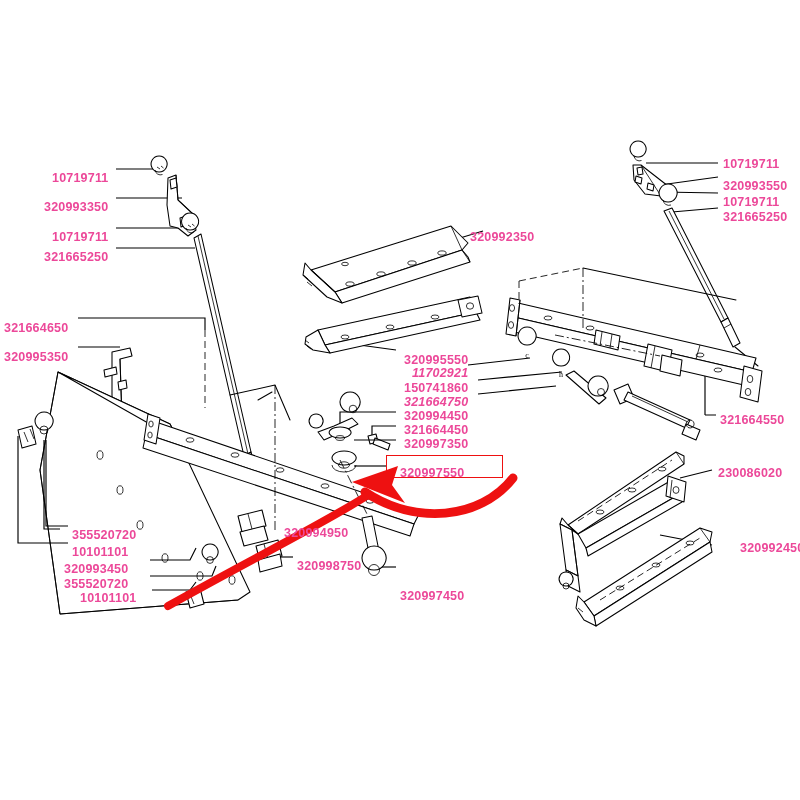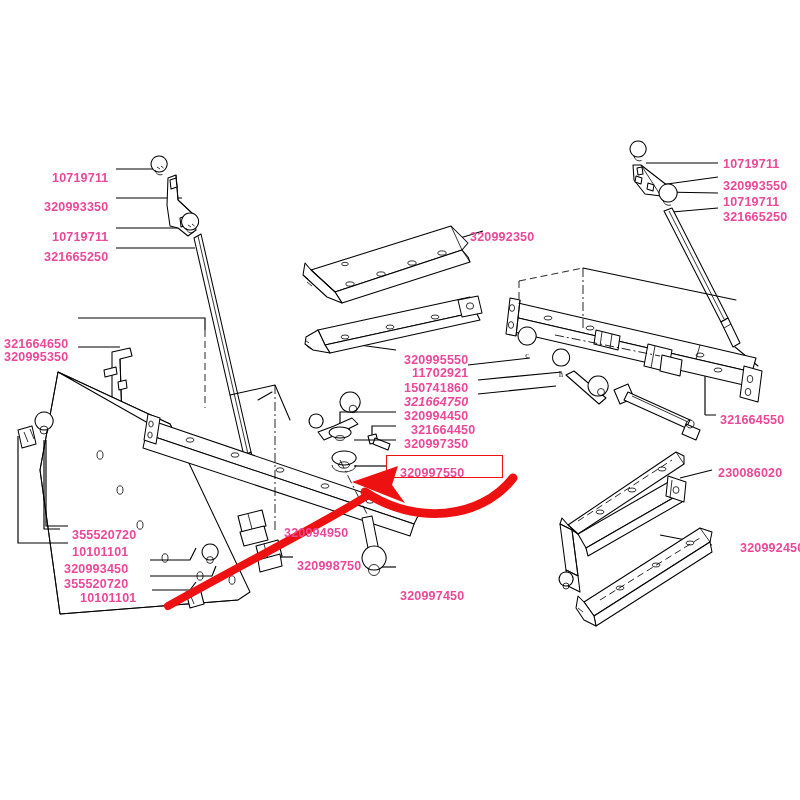--- a/index.html
+++ b/index.html
@@ -338,37 +338,37 @@
 
   </svg>
 
   <div id="highlight-box" style="left: 386px; top: 455px; width: 117px; height: 23px; border-color: rgb(238, 17, 17);"></div>
 
   <div id="labels-layer">
       <div class="label" style="left: 52px; top: 172px;">10719711</div>
       <div class="label" style="left: 44px; top: 201px;">320993350</div>
       <div class="label" style="left: 52px; top: 231px;">10719711</div>
       <div class="label" style="left: 44px; top: 251px;">321665250</div>
-      <div class="label" style="left: 4px; top: 338px;">321664650</div>
+      <div class="label" style="left: 4px; top: 322px;">321664650</div>
       <div class="label" style="left: 4px; top: 351px;">320995350</div>
       <div class="label" style="left: 72px; top: 529px;">355520720</div>
       <div class="label" style="left: 72px; top: 546px;">10101101</div>
       <div class="label" style="left: 64px; top: 563px;">320993450</div>
       <div class="label" style="left: 64px; top: 578px;">355520720</div>
       <div class="label" style="left: 80px; top: 592px;">10101101</div>
       <div class="label" style="left: 267px; top: 527px; margin-left: 17px;">320994950</div>
       <div class="label" style="left: 297px; top: 560px;">320998750</div>
       <div class="label" style="left: 400px; top: 570px; margin-top: 20px;">320997450</div>
       <div class="label" style="left: 470px; top: 231px;">320992350</div>
       <div class="label" style="left: 404px; top: 354px;">320995550</div>
-      <div class="label" style="left: 412px; top: 367px;">11702921</div>
+      <div class="label" style="left: 412px; top: 367px; font-style: italic;">11702921</div>
       <div class="label" style="left: 404px; top: 382px;">150741860</div>
       <div class="label" style="left: 404px; top: 396px; font-style: italic;">321664750</div>
       <div class="label" style="left: 404px; top: 410px;">320994450</div>
-      <div class="label" style="left: 404px; top: 424px; margin-left: 7px;">321664450</div>
+      <div class="label" style="left: 404px; top: 424px;">321664450</div>
       <div class="label" style="left: 404px; top: 438px;">320997350</div>
       <div class="label" style="left: 400px; top: 467px;">320997550</div>
       <div class="label" style="left: 723px; top: 158px;">10719711</div>
       <div class="label" style="left: 723px; top: 180px;">320993550</div>
       <div class="label" style="left: 723px; top: 196px;">10719711</div>
       <div class="label" style="left: 723px; top: 211px;">321665250</div>
       <div class="label" style="left: 720px; top: 414px;">321664550</div>
       <div class="label" style="left: 718px; top: 467px;">230086020</div>
       <div class="label" style="left: 718px; top: 542px; margin-left: 22px;">320992450</div>
     </div>

